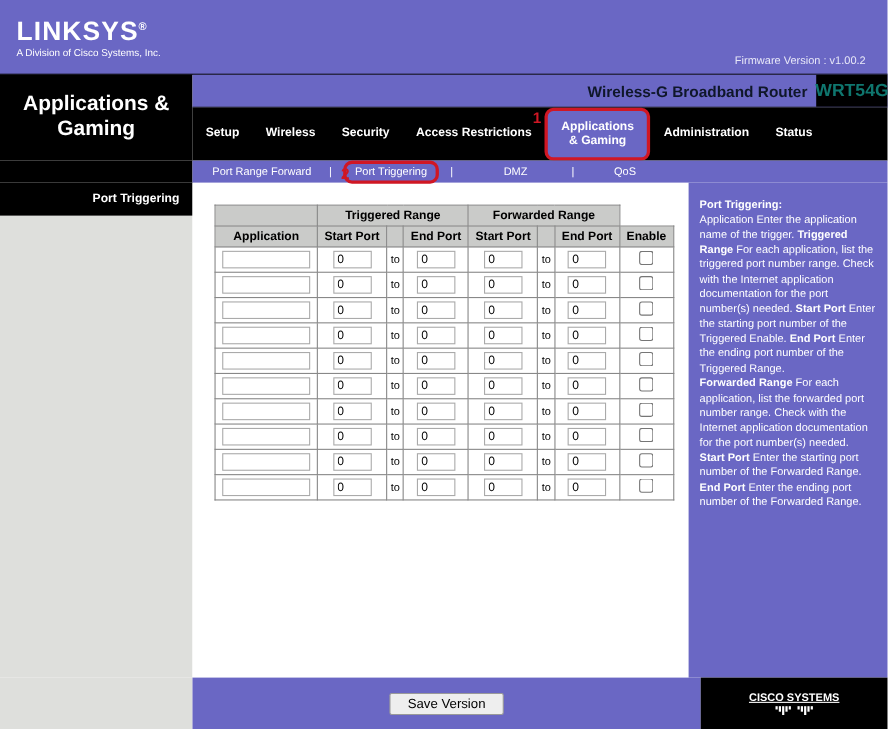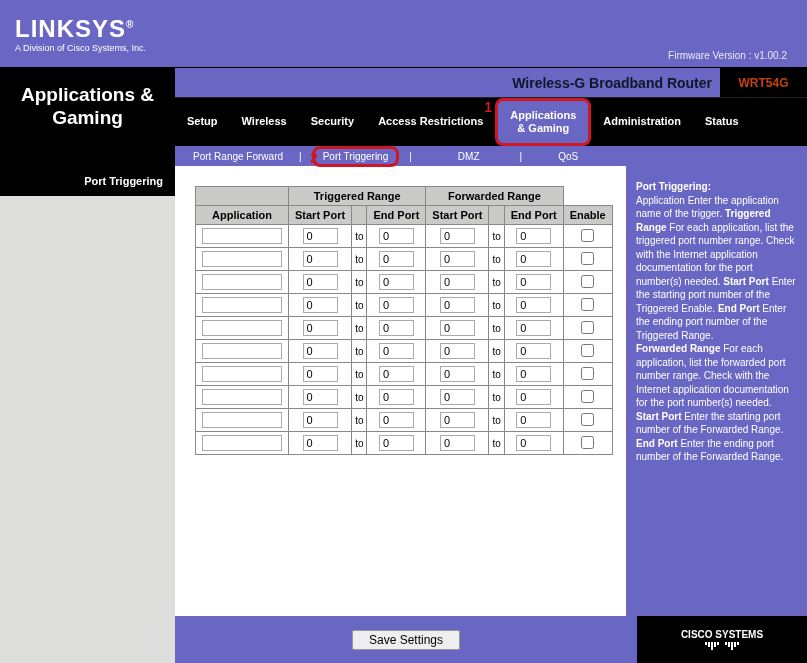--- a/index.html
+++ b/index.html
@@ -51,24 +51,24 @@
   flex: 1;
   color: #0f172a;
   font-size: 14px;
   font-weight: bold;
   display: flex;
   align-items: center;
   justify-content: flex-end;
   padding-right: 8px;
 }
 .model {
-  width: 87px;
+  width: 65px;
   background: #000;
-  color: #c2410c;
-  font-size: 12px;
+  color: #0f766e;
+  font-size: 16px;
   font-weight: bold;
   display: flex;
   align-items: center;
   justify-content: center;
 }
 
 .nav-row {
   flex: 1;
   background: #000;
   display: flex;
@@ -228,20 +228,21 @@
 .bottom-right {
   width: 170px;
   background: #000;
   color: #fff;
   display: flex;
   align-items: center;
   justify-content: center;
   font-size: 10px;
   font-weight: bold;
   flex-direction: column;
+  text-decoration: underline;
 }
 .cisco-bars {
   display: flex;
   gap: 1px;
   margin-top: 2px;
 }
 .cisco-bars span {
   width: 2px;
   background: #fff;
   display: inline-block;
@@ -439,21 +440,21 @@
     <b>Start Port</b>
     <span> Enter the starting port number of the Forwarded Range. </span>
     <b>End Port</b>
     <span> Enter the ending port number of the Forwarded Range.</span>
   </div>
 </div>
 
 <div class="bottom-row">
   <div class="bottom-left"></div>
   <div class="bottom-mid">
-    <button>Save Settings</button>
+    <button>Save Version</button>
   </div>
   <div class="bottom-right">
     <span>CISCO SYSTEMS</span>
     <div class="cisco-bars">
       <span style="height:3px"></span>
         <span style="height:5px"></span>
         <span style="height:8px"></span>
         <span style="height:5px"></span>
         <span style="height:3px"></span>
       <span style="height:0px;width:4px;background:none"></span>

